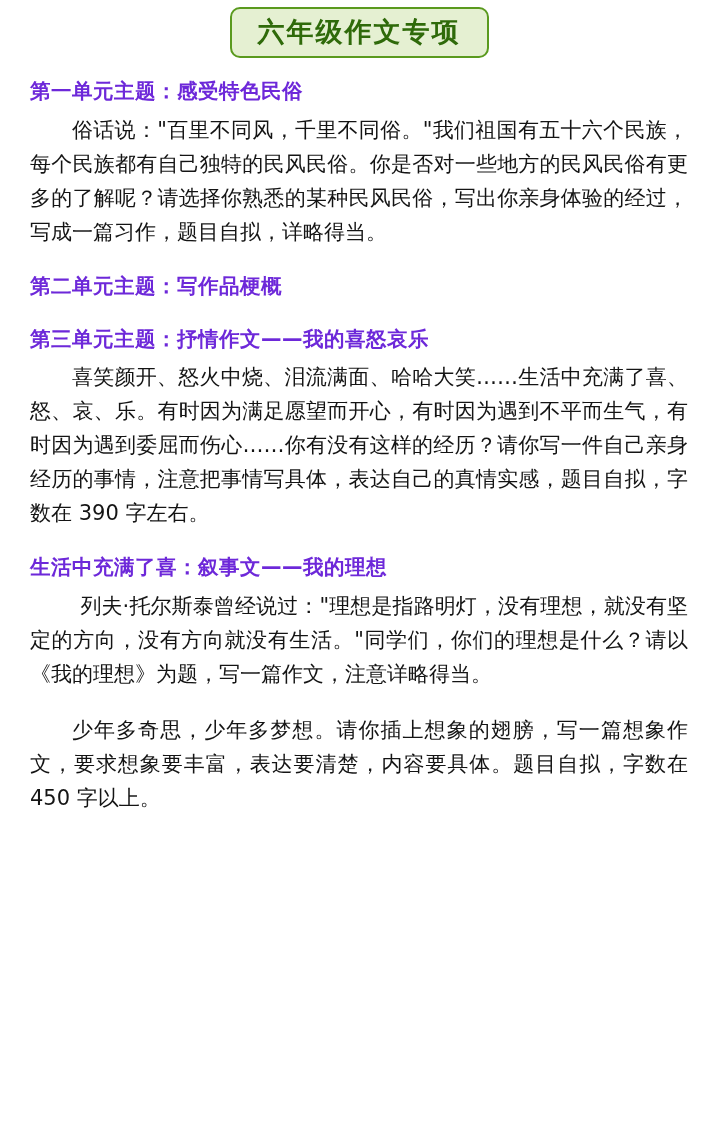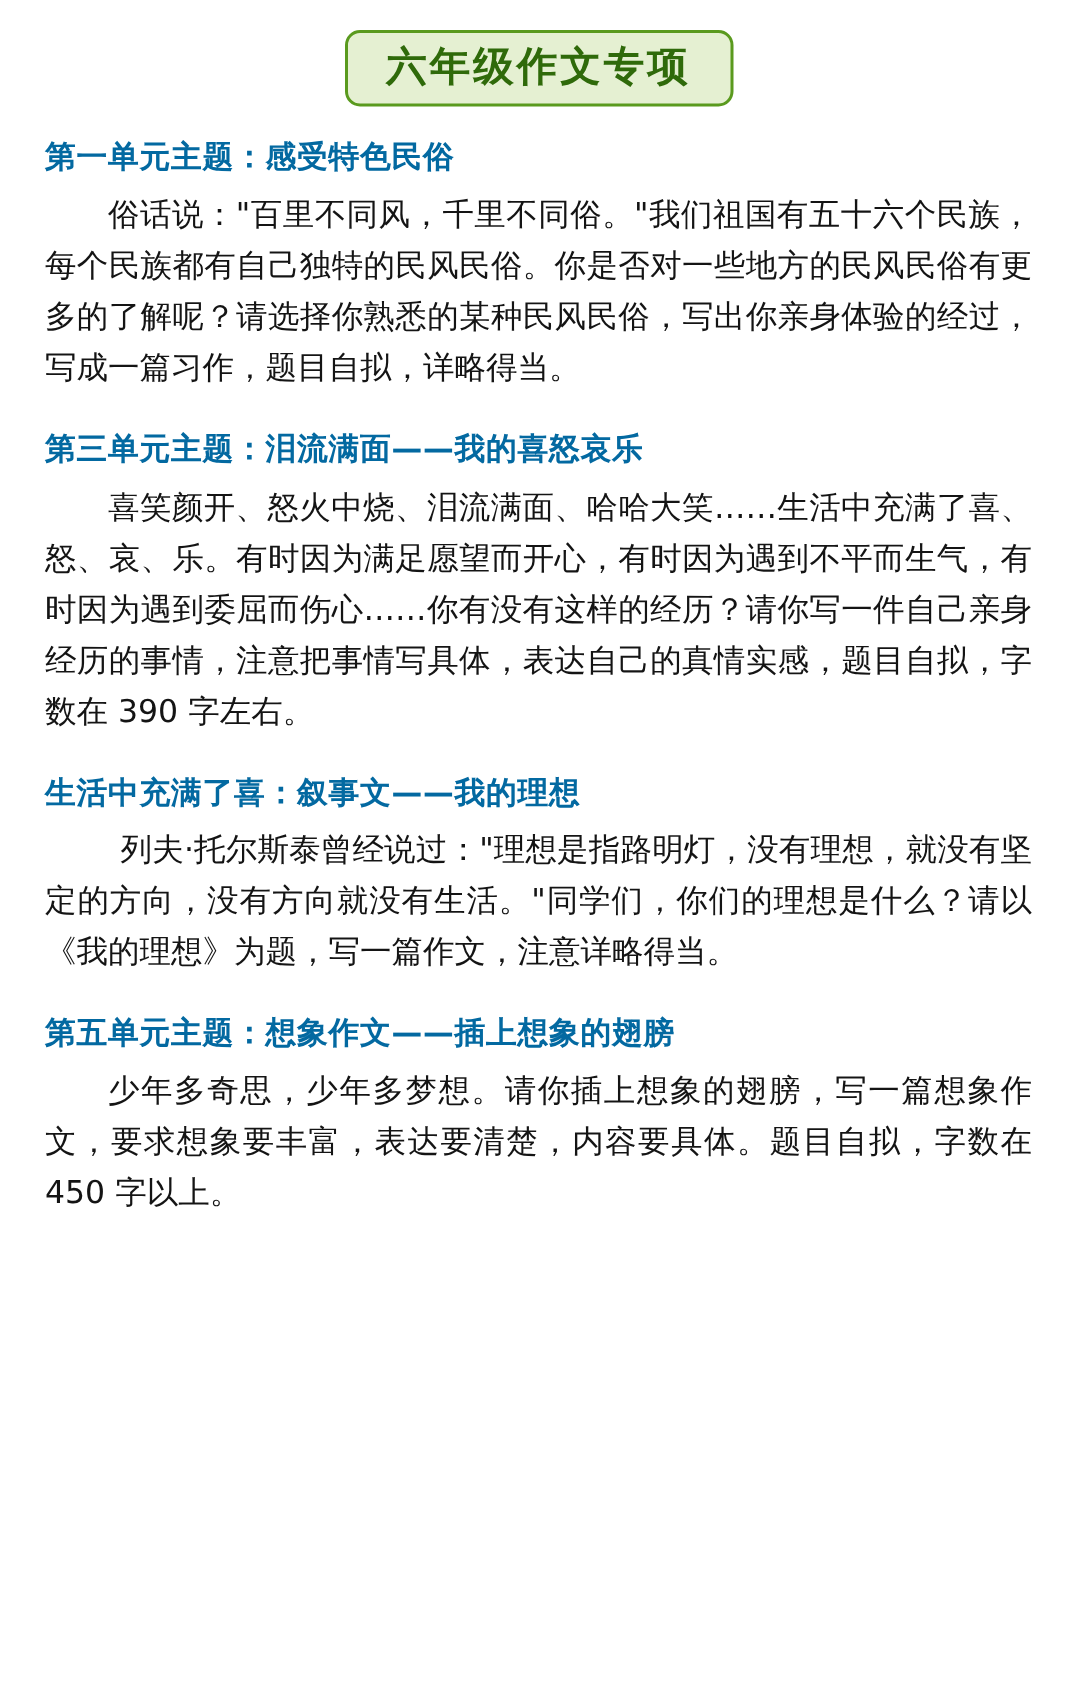--- a/index.html
+++ b/index.html
@@ -10,21 +10,21 @@
   body {
     width: 718px;
     min-height: 1122px;
     font-family: "Liberation Sans", "DejaVu Sans", sans-serif;
     color: #1a1a1a;
   }
   .page {
     width: 718px;
     min-height: 1122px;
     box-sizing: border-box;
-    padding: 14px 30px 20px 30px;
+    padding: 1px 30px 20px 30px;
     position: relative;
   }
   .title-wrap {
     display: flex;
     justify-content: center;
     align-items: center;
     margin: 6px 0 18px 0;
   }
   .title-badge {
     display: inline-block;
@@ -39,21 +39,21 @@
     line-height: 1.15;
     font-family: "DejaVu Sans", "Liberation Sans", sans-serif;
   }
   .section {
     margin-bottom: 22px;
   }
   .section:last-child {
     margin-bottom: 0;
   }
   .sec-heading {
-    color: #0369a1;
+    color: #6d28d9;
     font-weight: bold;
     font-size: 20.5px;
     letter-spacing: 0.5px;
     line-height: 1.5;
     margin: 0 0 6px 0;
     font-family: "DejaVu Sans", "Liberation Sans", sans-serif;
   }
   .sec-body {
     font-size: 21px;
     line-height: 1.62;
@@ -76,30 +76,30 @@
   <div class="title-wrap">
     <div class="title-badge">六年级作文专项</div>
   </div>
 
   <div class="section">
     <p class="sec-heading">第一单元主题：感受特色民俗</p>
     <p class="sec-body">俗话说："百里不同风，千里不同俗。"我们祖国有五十六个民族，每个民族都有自己独特的民风民俗。你是否对一些地方的民风民俗有更多的了解呢？请选择你熟悉的某种民风民俗，写出你亲身体验的经过，写成一篇习作，题目自拟，详略得当。</p>
   </div>
 
   <div class="section">
+    <p class="sec-heading">第二单元主题：写作品梗概</p>
   </div>
 
   <div class="section">
-    <p class="sec-heading">第三单元主题：泪流满面——我的喜怒哀乐</p>
+    <p class="sec-heading">第三单元主题：抒情作文——我的喜怒哀乐</p>
     <p class="sec-body">喜笑颜开、怒火中烧、泪流满面、哈哈大笑……生活中充满了喜、怒、哀、乐。有时因为满足愿望而开心，有时因为遇到不平而生气，有时因为遇到委屈而伤心……你有没有这样的经历？请你写一件自己亲身经历的事情，注意把事情写具体，表达自己的真情实感，题目自拟，字数在 390 字左右。</p>
   </div>
 
   <div class="section">
     <p class="sec-heading">生活中充满了喜：叙事文——我的理想</p>
     <p class="sec-body indent-wide">列夫·托尔斯泰曾经说过："理想是指路明灯，没有理想，就没有坚定的方向，没有方向就没有生活。"同学们，你们的理想是什么？请以《我的理想》为题，写一篇作文，注意详略得当。</p>
   </div>
 
   <div class="section">
-    <p class="sec-heading">第五单元主题：想象作文——插上想象的翅膀</p>
     <p class="sec-body">少年多奇思，少年多梦想。请你插上想象的翅膀，写一篇想象作文，要求想象要丰富，表达要清楚，内容要具体。题目自拟，字数在 450 字以上。</p>
   </div>
 
 </div>
 
 </body></html>

